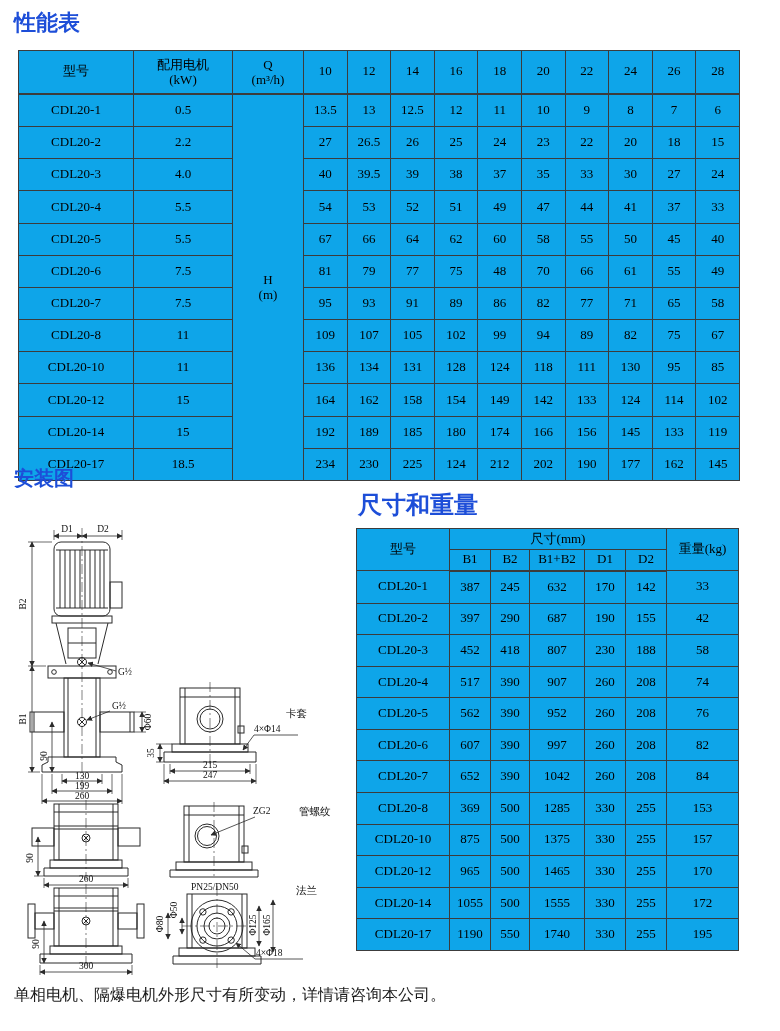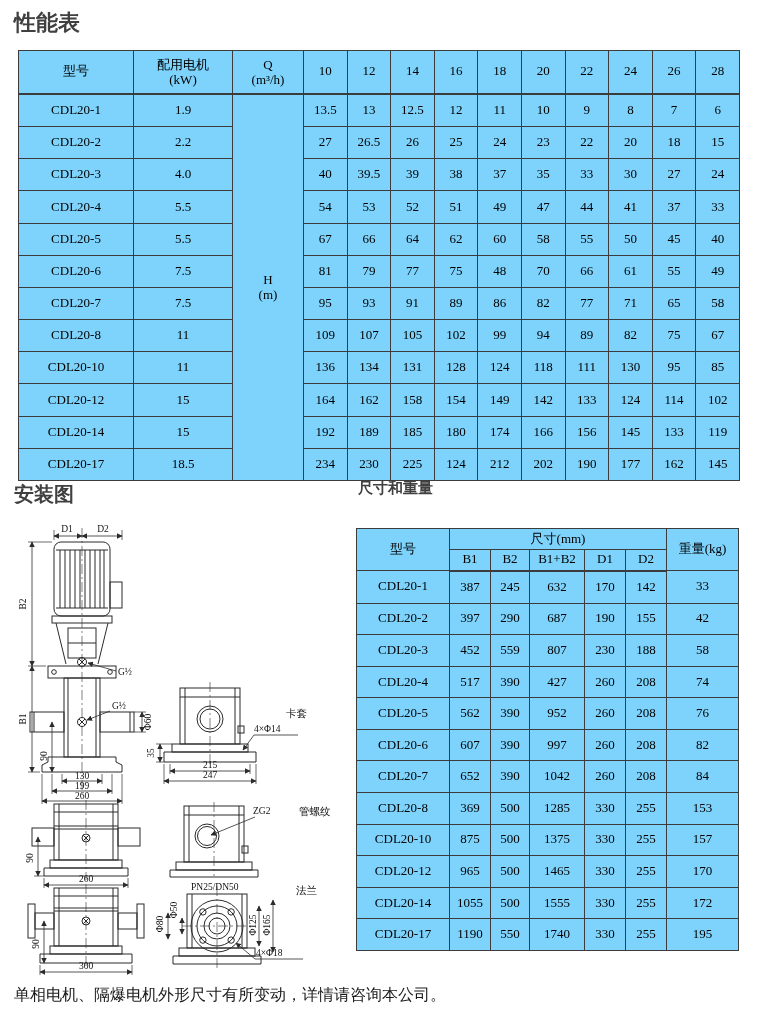--- a/index.html
+++ b/index.html
@@ -1,23 +1,23 @@
 <!DOCTYPE html>
 <html><head>
 <meta charset="utf-8">
 <style>
   html,body{margin:0;padding:0;background:#fff;}
   body{width:780px;height:1031px;position:relative;color:#000;
        font-family:"Liberation Serif","DejaVu Serif",serif;}
   .sec-title{position:absolute;margin:0;font-family:"Liberation Sans","DejaVu Sans",sans-serif;
-       font-weight:bold;color:#404040;}
+       font-weight:bold;color:#1d4ed8;}
   #perf-title{left:14px;top:8px;font-size:22px;}
-  #install-title{left:14px;top:481px;font-size:20px;}
-  #dims-title{left:358px;top:479px;font-size:15px;}
-  table{border-collapse:collapse;table-layout:fixed;position:absolute;background:#7dd3fc;}
+  #install-title{left:14px;top:465px;font-size:20px;}
+  #dims-title{left:358px;top:489px;font-size:24px;}
+  table{border-collapse:collapse;table-layout:fixed;position:absolute;background:#0ea5e9;}
   th,td{border:1px solid #3c3c3c;text-align:center;vertical-align:middle;
         font-weight:normal;font-size:13px;padding:0;line-height:1.15;}
   .perf{left:18px;top:50px;width:722px;height:431px;}
   .perf thead tr{height:43px;}
   .perf thead th{border-bottom-width:2px;}
   .perf .w-model{width:114px;}
   .perf .w-motor{width:98px;margin-top:44px;}
   .perf .w-q{width:70px;}
   .dims{left:356px;top:528px;width:382px;height:423px;}
   .dims thead tr{height:21px;}
@@ -61,21 +61,21 @@
         <th>20</th>
         <th>22</th>
         <th>24</th>
         <th>26</th>
         <th>28</th>
       </tr>
   </thead>
   <tbody>
       <tr>
         <td>CDL20-1</td>
-        <td>1.9</td>
+        <td>0.5</td>
         <td rowspan="12" class="two-line">
           <div>H</div>
           <div>(m)</div>
         </td>
         <td>13.5</td>
         <td>13</td>
         <td>12.5</td>
         <td>12</td>
         <td>11</td>
         <td>10</td>
@@ -283,31 +283,31 @@
         <td>397</td>
         <td>290</td>
         <td>687</td>
         <td>190</td>
         <td>155</td>
         <td>42</td>
       </tr>
       <tr>
         <td>CDL20-3</td>
         <td>452</td>
-        <td>559</td>
+        <td>418</td>
         <td>807</td>
         <td>230</td>
         <td>188</td>
         <td>58</td>
       </tr>
       <tr>
         <td>CDL20-4</td>
         <td>517</td>
         <td>390</td>
-        <td>427</td>
+        <td>907</td>
         <td>260</td>
         <td>208</td>
         <td>74</td>
       </tr>
       <tr>
         <td>CDL20-5</td>
         <td>562</td>
         <td>390</td>
         <td>952</td>
         <td>260</td>

